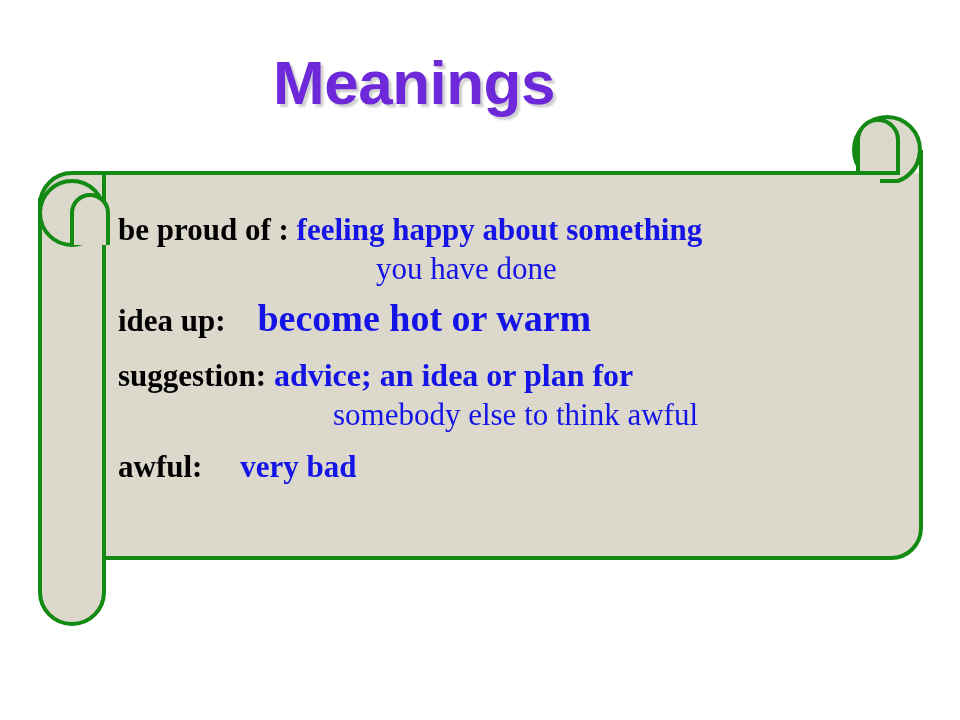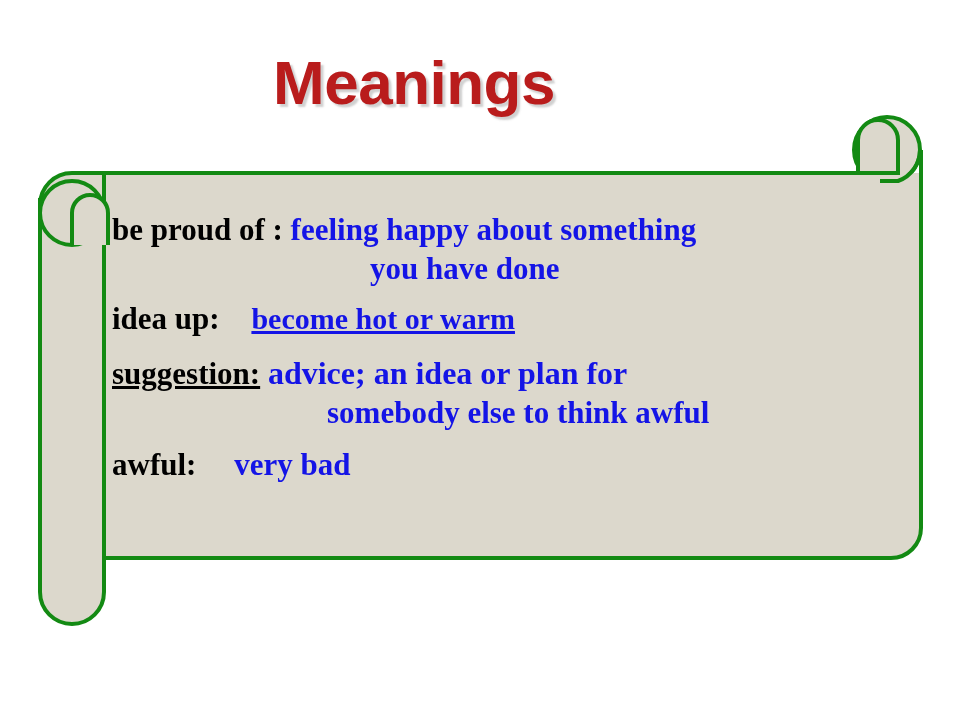--- a/index.html
+++ b/index.html
@@ -20,39 +20,39 @@
   #title {
     position: absolute;
     left: 0;
     top: 52px;
     width: 828px;
     text-align: center;
     font-family: "Liberation Sans", "DejaVu Sans", sans-serif;
     font-weight: bold;
     font-size: 62px;
     line-height: 1.0;
-    color: #b91c1c;
+    color: #6d28d9;
     letter-spacing: -0.5px;
     text-shadow: 3px 3px 2px rgba(150,150,150,0.45);
     white-space: nowrap;
   }
 
   
   #scroll-svg {
     position: absolute;
     left: 0;
     top: 0;
     width: 960px;
     height: 720px;
   }
 
   
   #entries {
     position: absolute;
-    left: 112px;
+    left: 118px;
     top: 208px;
     width: 830px;
   }
   .entry {
     position: relative;
     margin: 0 0 6px 0;
   }
   .line {
     white-space: nowrap;
     font-weight: bold;
@@ -62,36 +62,36 @@
   .term {
     color: #000000;
     font-weight: bold;
   }
   .def {
     color: #1414e6;
     font-weight: bold;
   }
   .cont {
     color: #1414e6;
-    font-weight: bold;
+    font-weight: normal;
     display: block;
     white-space: nowrap;
   }
 
   
   #entry-0 .line           { font-size: 31px; }
   #entry-0 .def            { font-size: 31px; }
   #entry-0 .cont           { padding-left: 258px; font-size: 31px; }
 
   #entry-1                 { margin-top: 10px; }
   #entry-1 .term           { font-size: 31px; }
-  #entry-1 .def            { font-size: 30px; padding-left: 24px; text-decoration: underline; }
+  #entry-1 .def            { font-size: 38px; padding-left: 24px; }
 
   #entry-2                 { margin-top: 12px; }
-  #entry-2 .term           { font-size: 31px; text-decoration: underline; }
+  #entry-2 .term           { font-size: 31px; }
   #entry-2 .def            { font-size: 32px; }
   #entry-2 .cont           { padding-left: 215px; font-size: 31px; }
 
   #entry-3                 { margin-top: 12px; }
   #entry-3 .term           { font-size: 31px; }
   #entry-3 .def            { font-size: 31px; padding-left: 30px; }
 </style>
 </head>
 <body>
 

